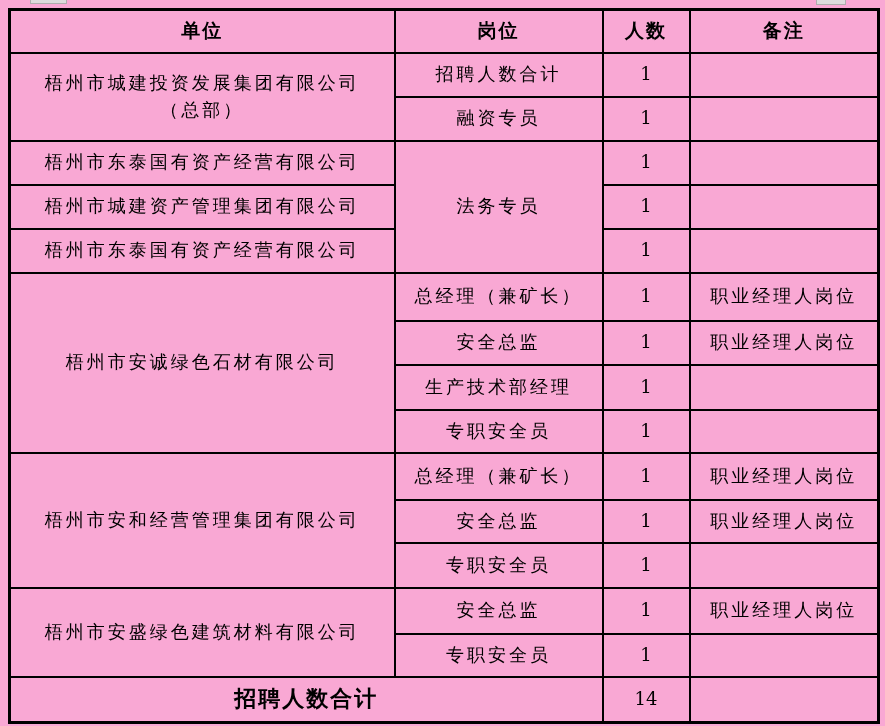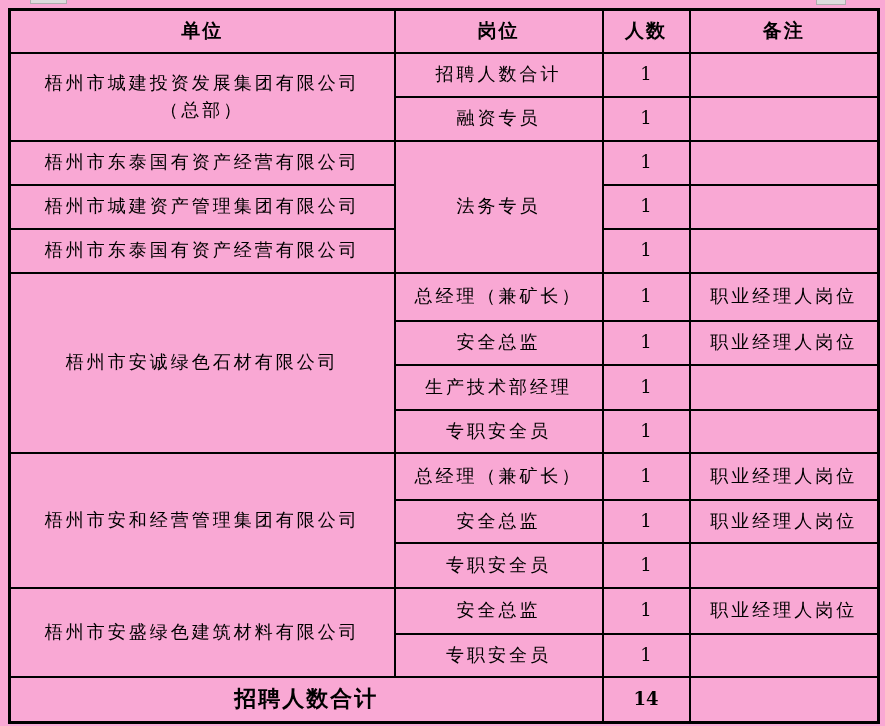--- a/index.html
+++ b/index.html
@@ -52,21 +52,21 @@
     font-weight: bold;
     letter-spacing: 2px;
   }
   .recruit td.num { letter-spacing: 0; }
   .recruit td.footer-label {
     font-weight: bold;
     font-size: 22px;
     letter-spacing: 2px;
     font-family: Liberation Serif, serif;
   }
-  .recruit td.footer-num { font-weight: bold; letter-spacing: 0; }
+  .recruit td.footer-num { font-weight: normal; letter-spacing: 0; }
   .unit-line { display: block; font-family: Liberation Serif, serif; }
 </style>
 </head>
 <body>
 
 <div class="page">
 
   <div class="artifact left"></div>
   <div class="artifact right"></div>
 

